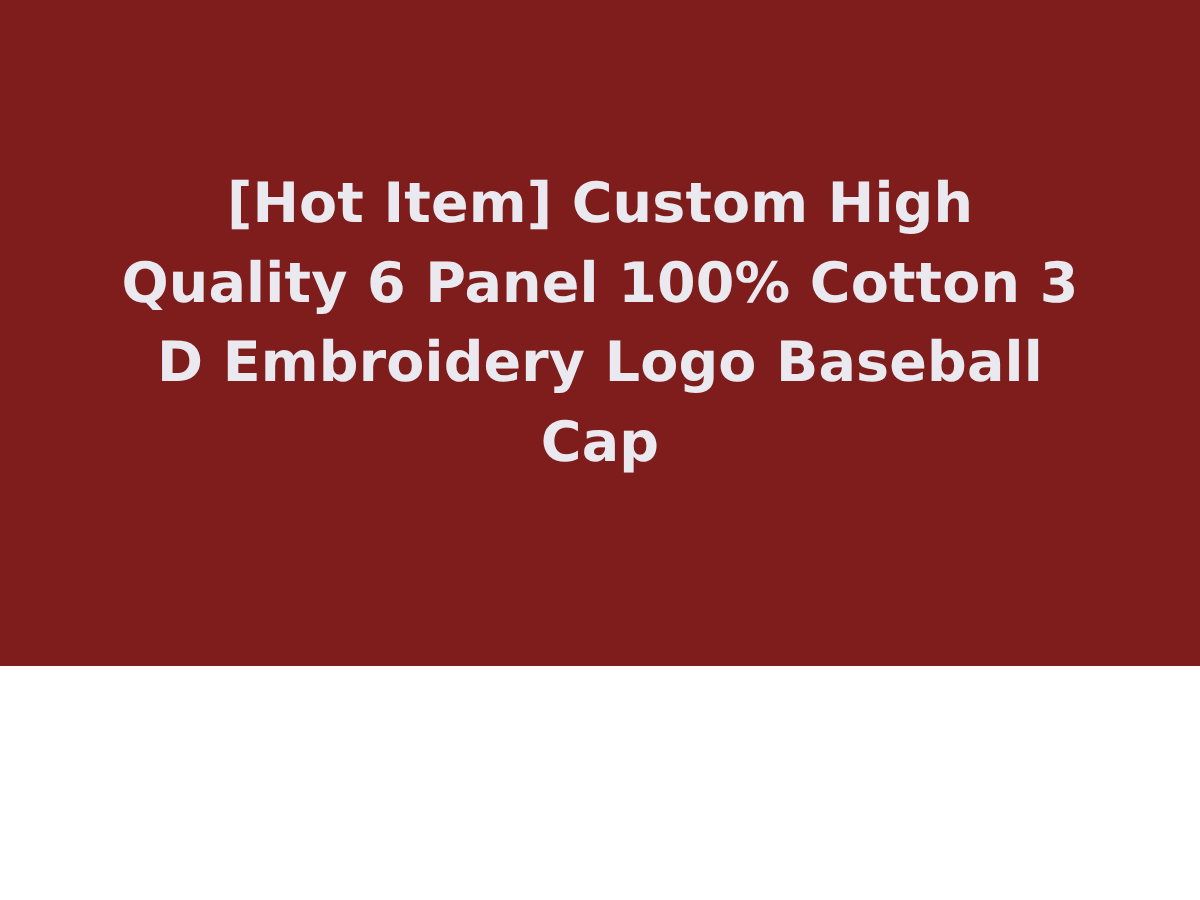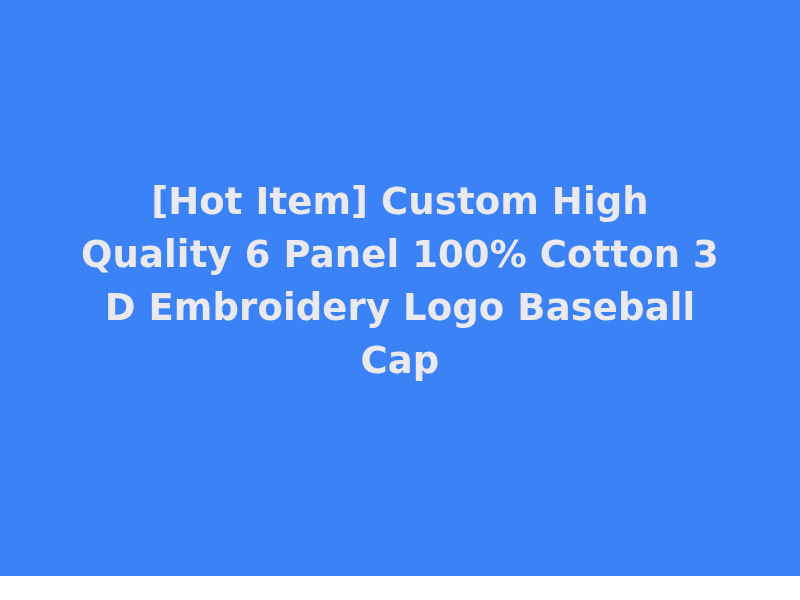--- a/index.html
+++ b/index.html
@@ -11,22 +11,22 @@
   body {
     width: 800px;
     height: 600px;
     overflow: hidden;
     font-family: "DejaVu Sans", "Liberation Sans", sans-serif;
   }
 
   .placeholder-canvas {
     position: relative;
     width: 800px;
-    height: 576px;
-    background-color: #3b82f6;
+    height: 444px;
+    background-color: #7f1d1d;
     display: flex;
     align-items: center;
     justify-content: center;
     box-sizing: border-box;
   }
 
   .title-block {
     width: 660px;
     margin-top: -14px;
     text-align: center;

